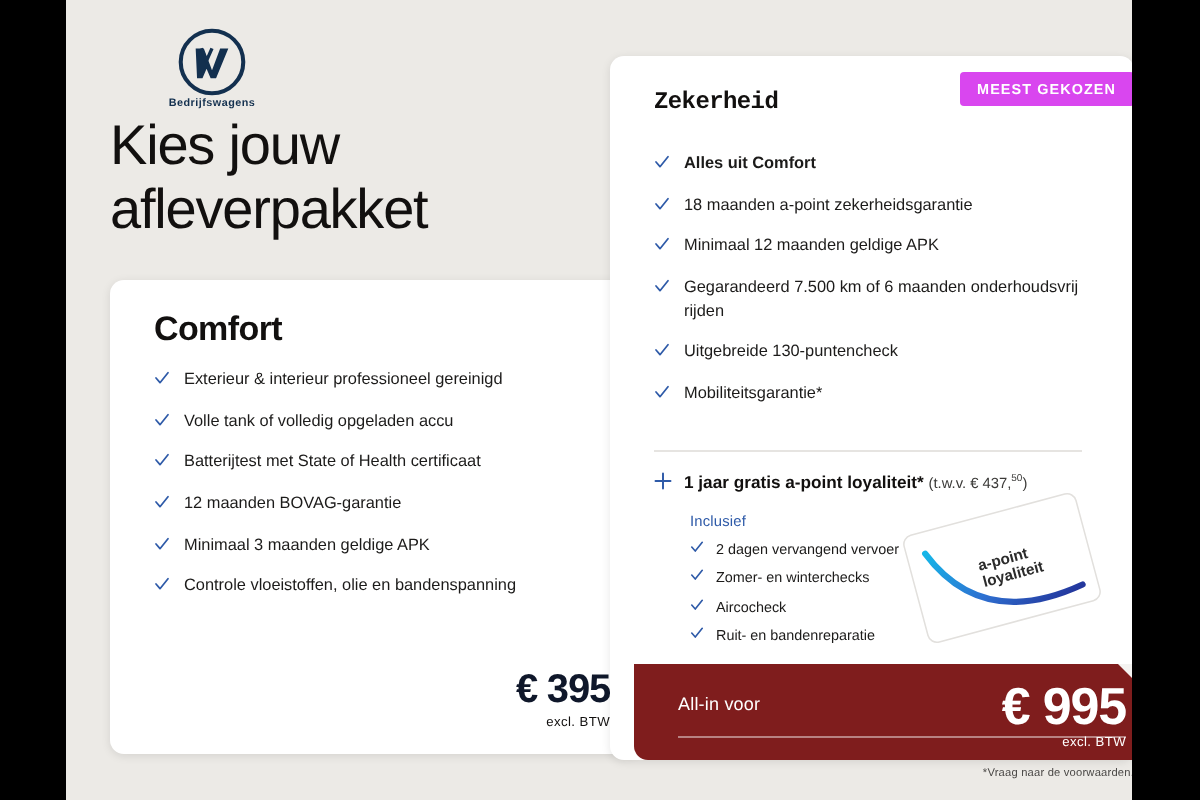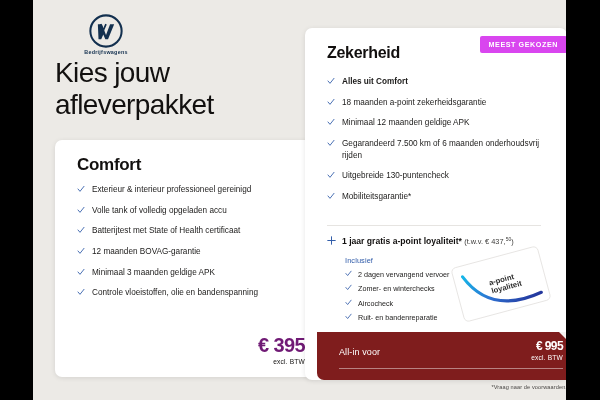--- a/index.html
+++ b/index.html
@@ -32,21 +32,21 @@
     position:absolute;background:#fff;border-radius:7px;
     box-shadow:0 1px 5px rgba(0,0,0,.10);
   }
   .card-comfort{left:22px;top:140px;width:266px;height:237px;}
   .card-zeker{left:272px;top:28px;width:262px;height:352px;overflow:visible;}
 
   .card-title{
     font-size:17px;font-weight:bold;color:#12100f;letter-spacing:-.3px;
   }
   .comfort-title{position:absolute;left:22px;top:15px;}
-  .zeker-title{position:absolute;left:22px;top:16px;font-size:16px;}
+  .zeker-title{position:absolute;left:22px;top:16px;font-size:12px;font-family:Liberation Mono, monospace;}
 
   .badge{
     position:absolute;right:0px;top:8px;
     background:#d946ef;color:#fff;font-size:7.2px;font-weight:bold;
     letter-spacing:.55px;padding:4px 9px;border-radius:2px;
     white-space:nowrap;text-transform:uppercase;
   }
 
   
   ul.feat{list-style:none;margin:0;padding:0;position:absolute;}
@@ -94,35 +94,35 @@
   ul.incl-list li .tick{position:absolute;left:0;top:0px;width:7px;height:7px;}
 
   
   .loyal-card{
     position:absolute;left:150px;top:226px;width:92px;height:60px;
     transform:rotate(-15deg);
   }
 
   
   .price-block{position:absolute;right:16px;bottom:12px;text-align:right;}
-  .price-main{font-size:20px;font-weight:bold;color:#701a75;letter-spacing:-.6px;line-height:1;}
+  .price-main{font-size:20px;font-weight:bold;color:#0f172a;letter-spacing:-.6px;line-height:1;}
   .price-sub{font-size:6.6px;color:#12100f;margin-top:3px;letter-spacing:.2px;}
 
   
   .bluebar{
     position:absolute;left:12px;bottom:0;width:262px;height:48px;
     background:#7f1d1d;border-radius:0 0 7px 7px;overflow:hidden;
   }
   .bluebar .allin{
     position:absolute;left:22px;top:15px;font-size:9px;color:#fff;letter-spacing:.1px;
   }
   .bluebar .bprice{
     position:absolute;right:16px;top:8px;text-align:right;color:#fff;
   }
-  .bprice .bmain{font-size:12px;font-weight:bold;letter-spacing:-.6px;line-height:1;}
+  .bprice .bmain{font-size:26px;font-weight:bold;letter-spacing:-.6px;line-height:1;}
   .bprice .bsub{font-size:6.6px;margin-top:2px;letter-spacing:.2px;}
   .bluebar .rule{
     position:absolute;left:22px;bottom:11px;width:224px;height:1px;
     background:rgba(255,255,255,.45);
   }
   .dogear{
     position:absolute;right:0;top:0;width:0;height:0;
     border-top:20px solid #f4f3f1;border-left:20px solid transparent;
   }
 

